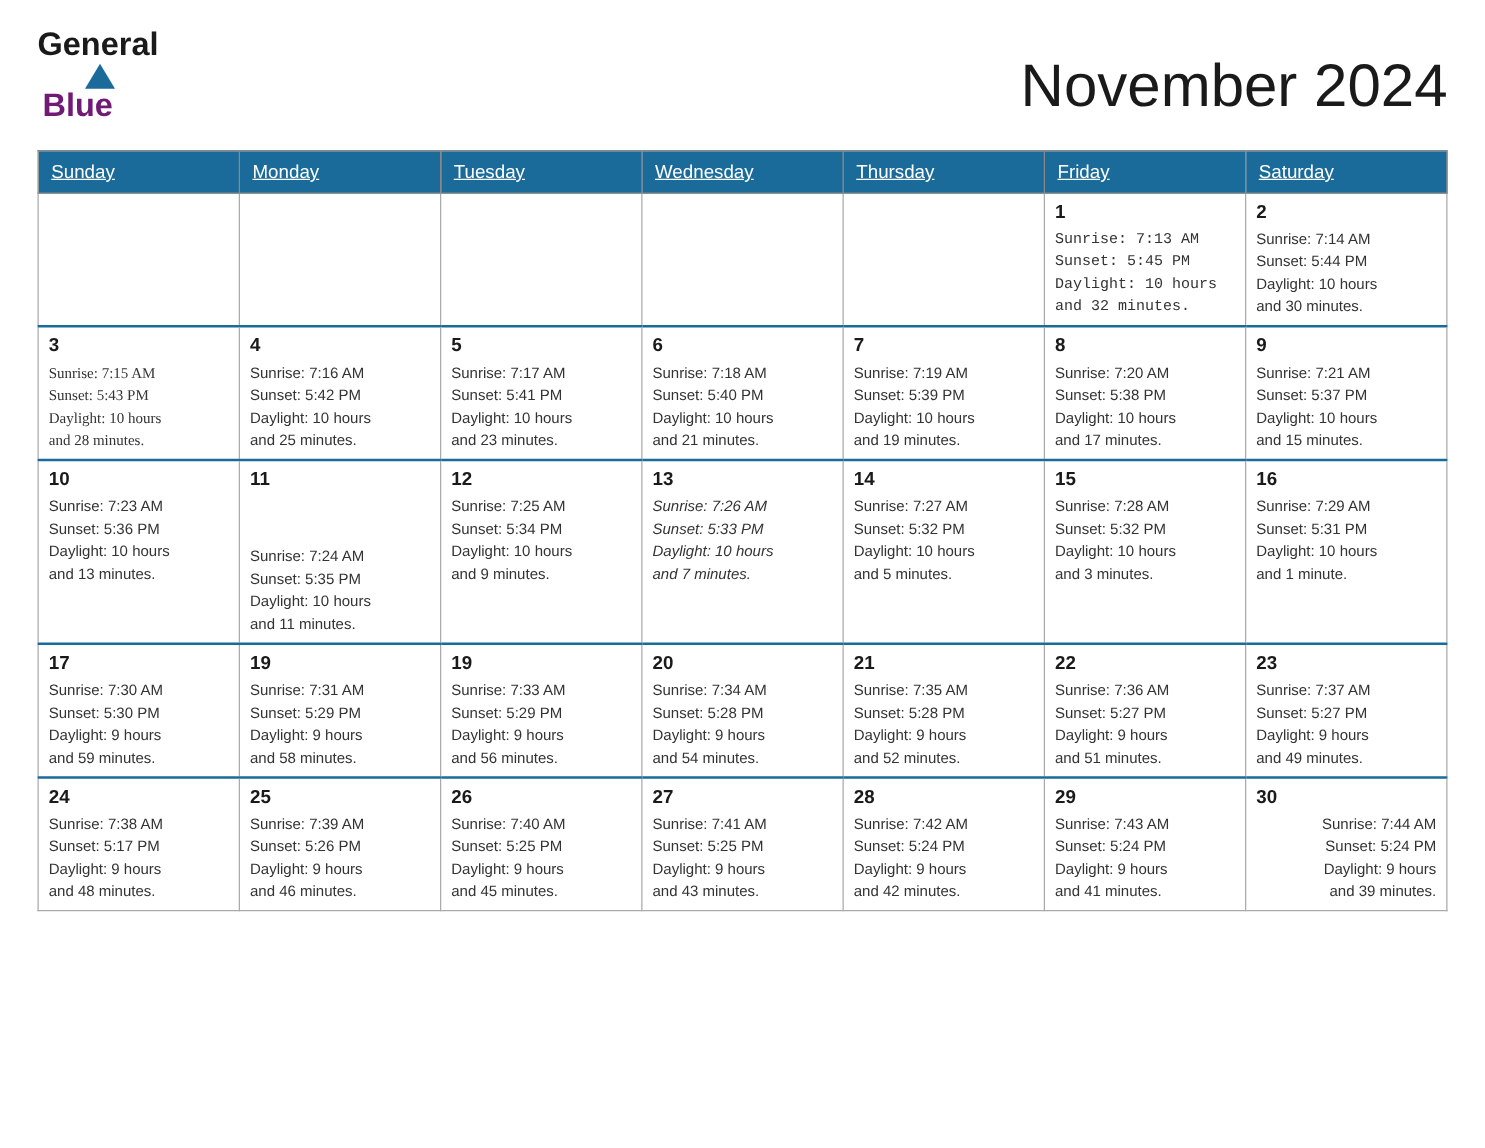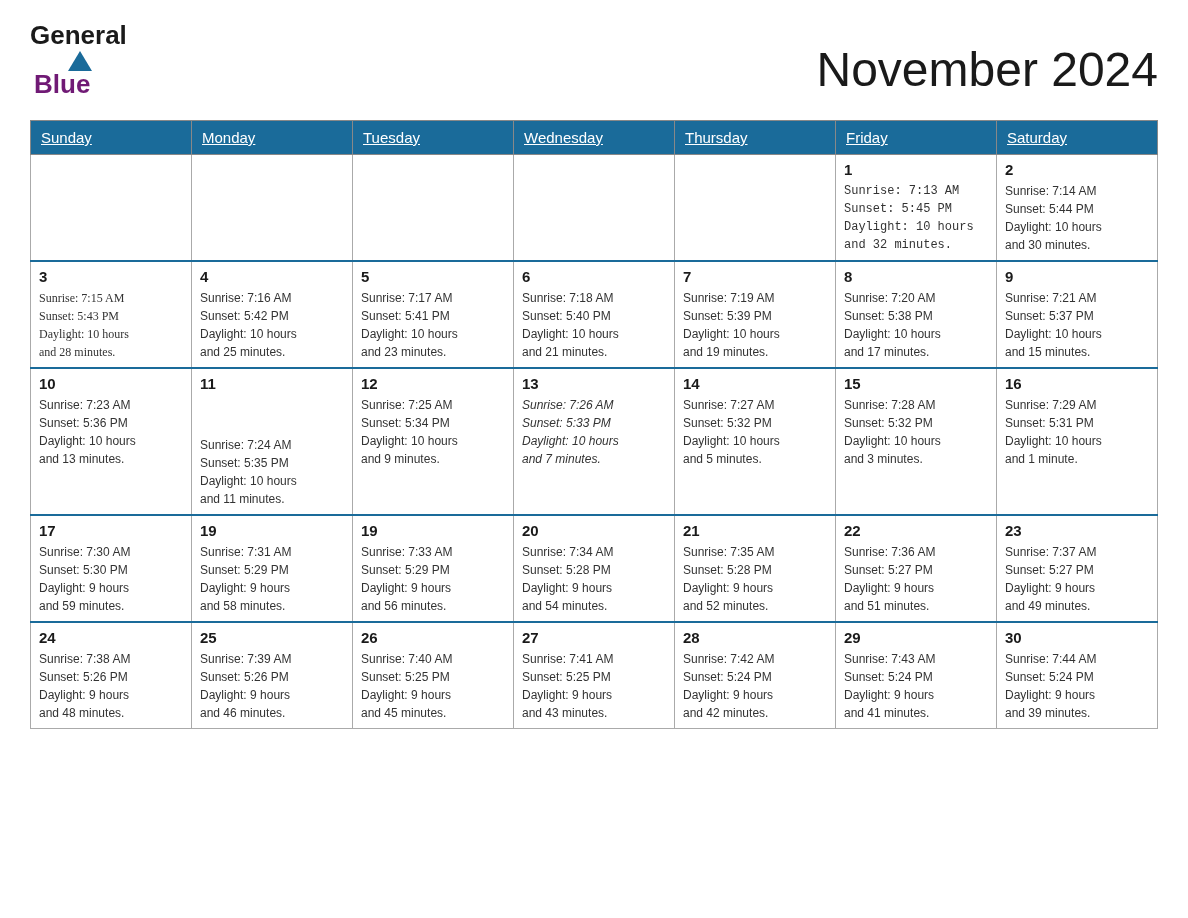--- a/index.html
+++ b/index.html
@@ -308,21 +308,21 @@
           <div class="day-info" style="white-space: pre-line;">Sunrise: 7:37 AM
 Sunset: 5:27 PM
 Daylight: 9 hours
 and 49 minutes.</div>
         </td>
       </tr>
       <tr class="row-top-border">
         <td>
           <span class="day-number">24</span>
           <div class="day-info" style="white-space: pre-line;">Sunrise: 7:38 AM
-Sunset: 5:26 PM
+Sunset: 5:17 PM
 Daylight: 9 hours
 and 48 minutes.</div>
         </td>
         <td>
           <span class="day-number">25</span>
           <div class="day-info" style="white-space: pre-line;">Sunrise: 7:39 AM
 Sunset: 5:26 PM
 Daylight: 9 hours
 and 46 minutes.</div>
         </td>
@@ -349,20 +349,20 @@
         </td>
         <td>
           <span class="day-number">29</span>
           <div class="day-info" style="white-space: pre-line;">Sunrise: 7:43 AM
 Sunset: 5:24 PM
 Daylight: 9 hours
 and 41 minutes.</div>
         </td>
         <td>
           <span class="day-number">30</span>
-          <div class="day-info" style="white-space: pre-line;">Sunrise: 7:44 AM
+          <div class="day-info" style="white-space: pre-line; text-align: right;">Sunrise: 7:44 AM
 Sunset: 5:24 PM
 Daylight: 9 hours
 and 39 minutes.</div>
         </td>
       </tr>
     </tbody>
 </table>
 
 </body></html>

